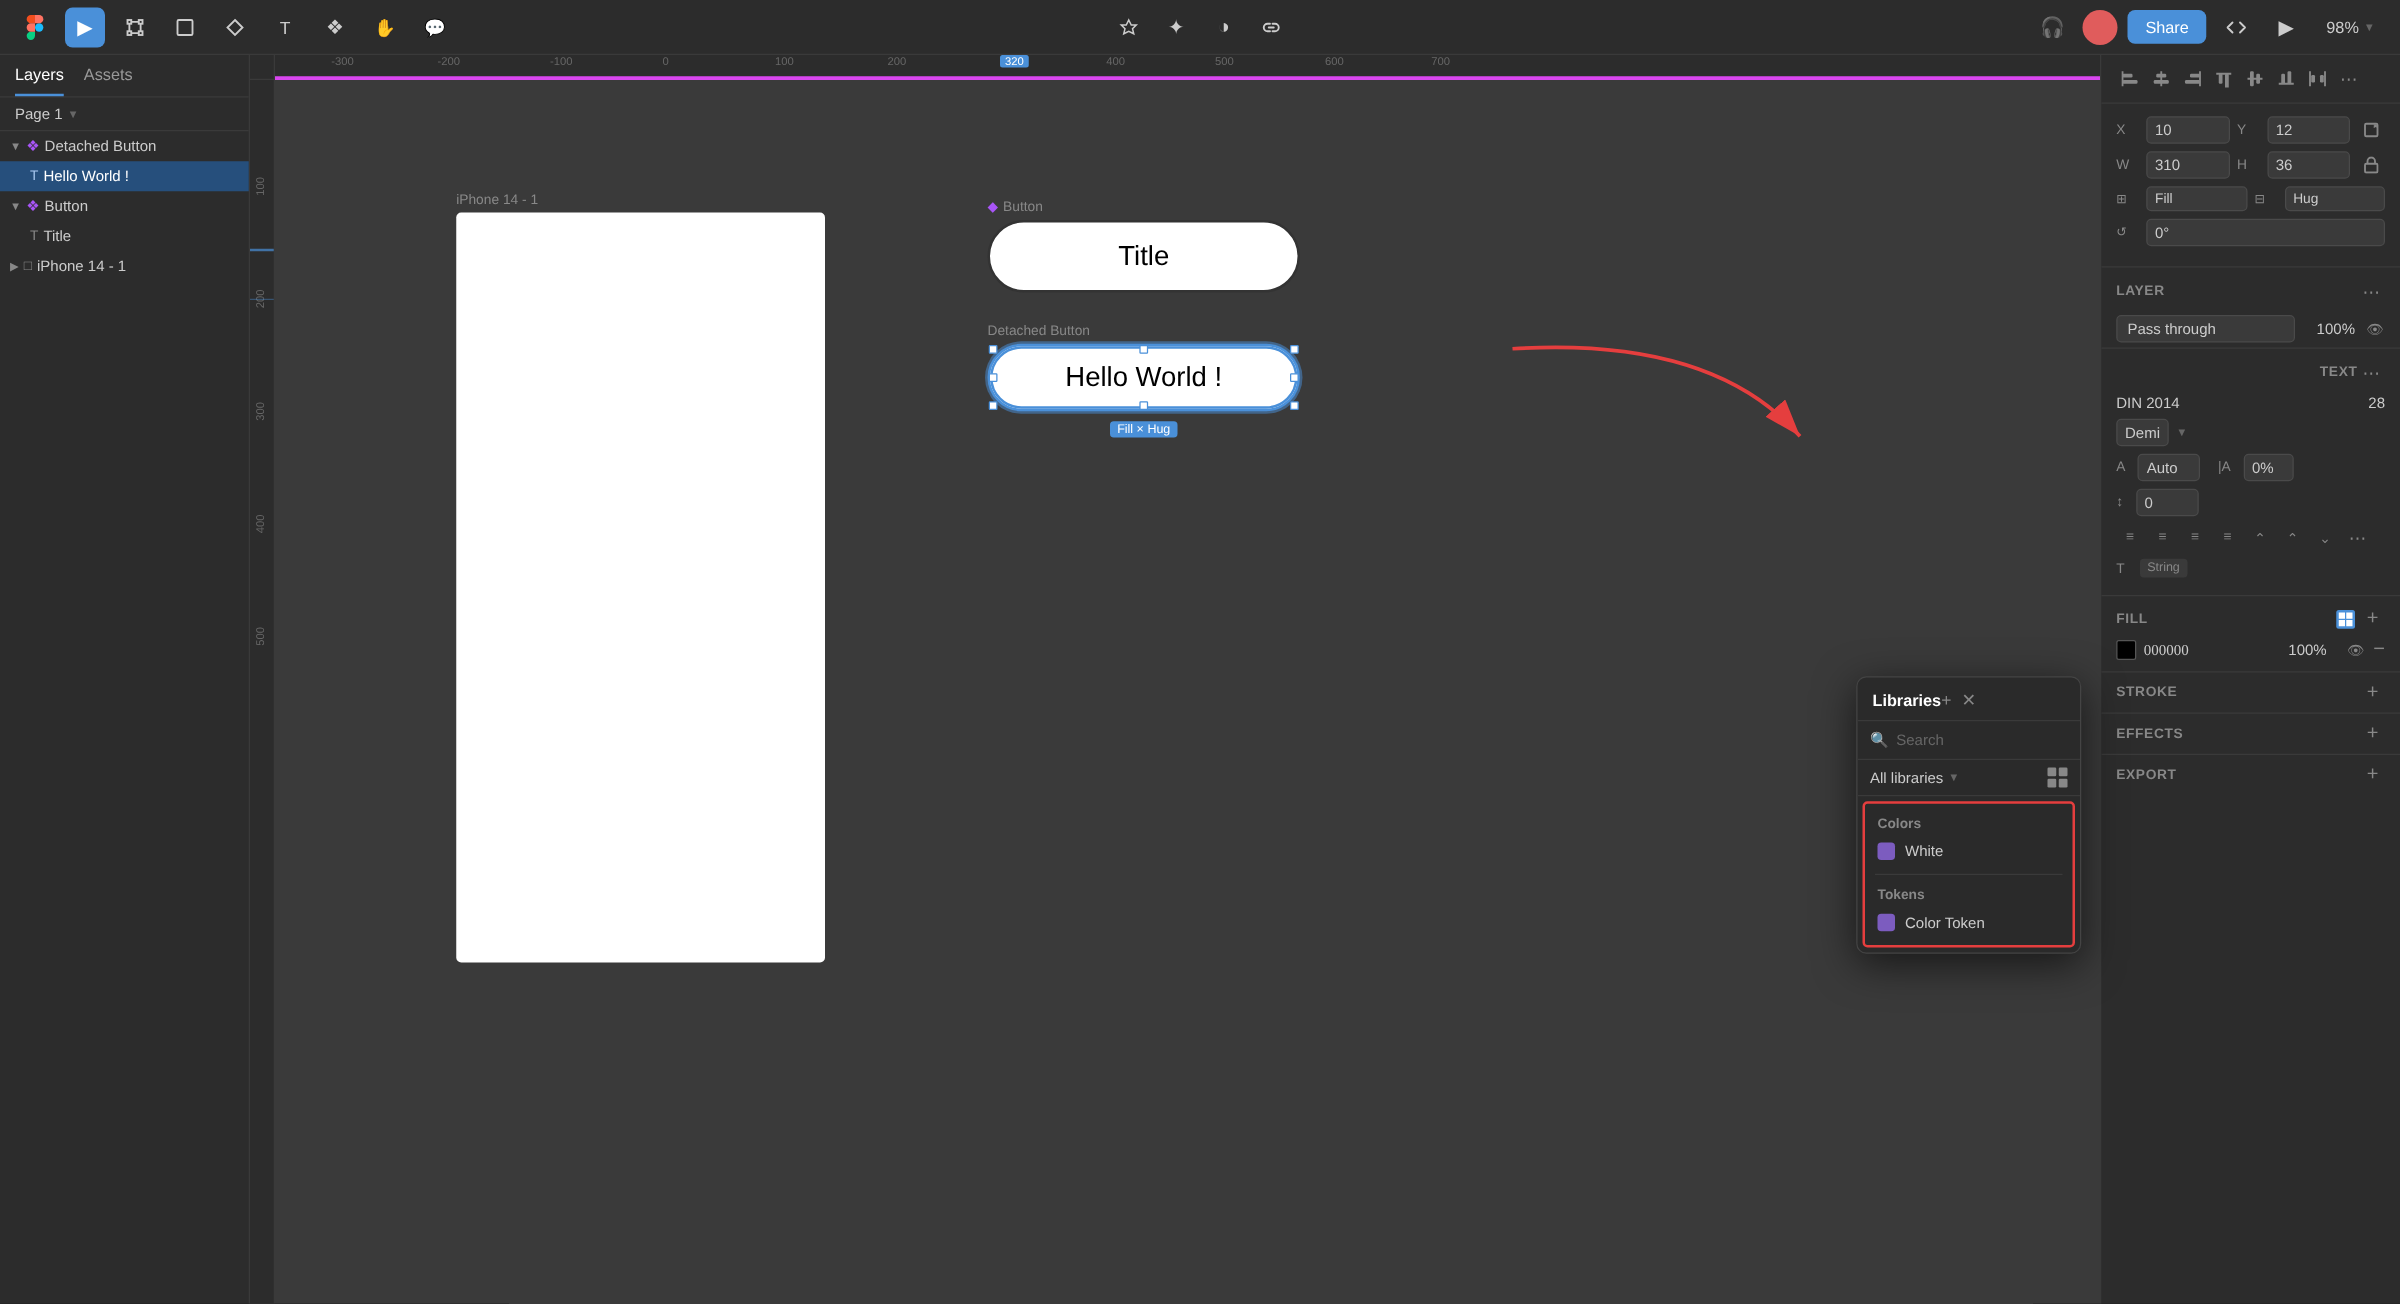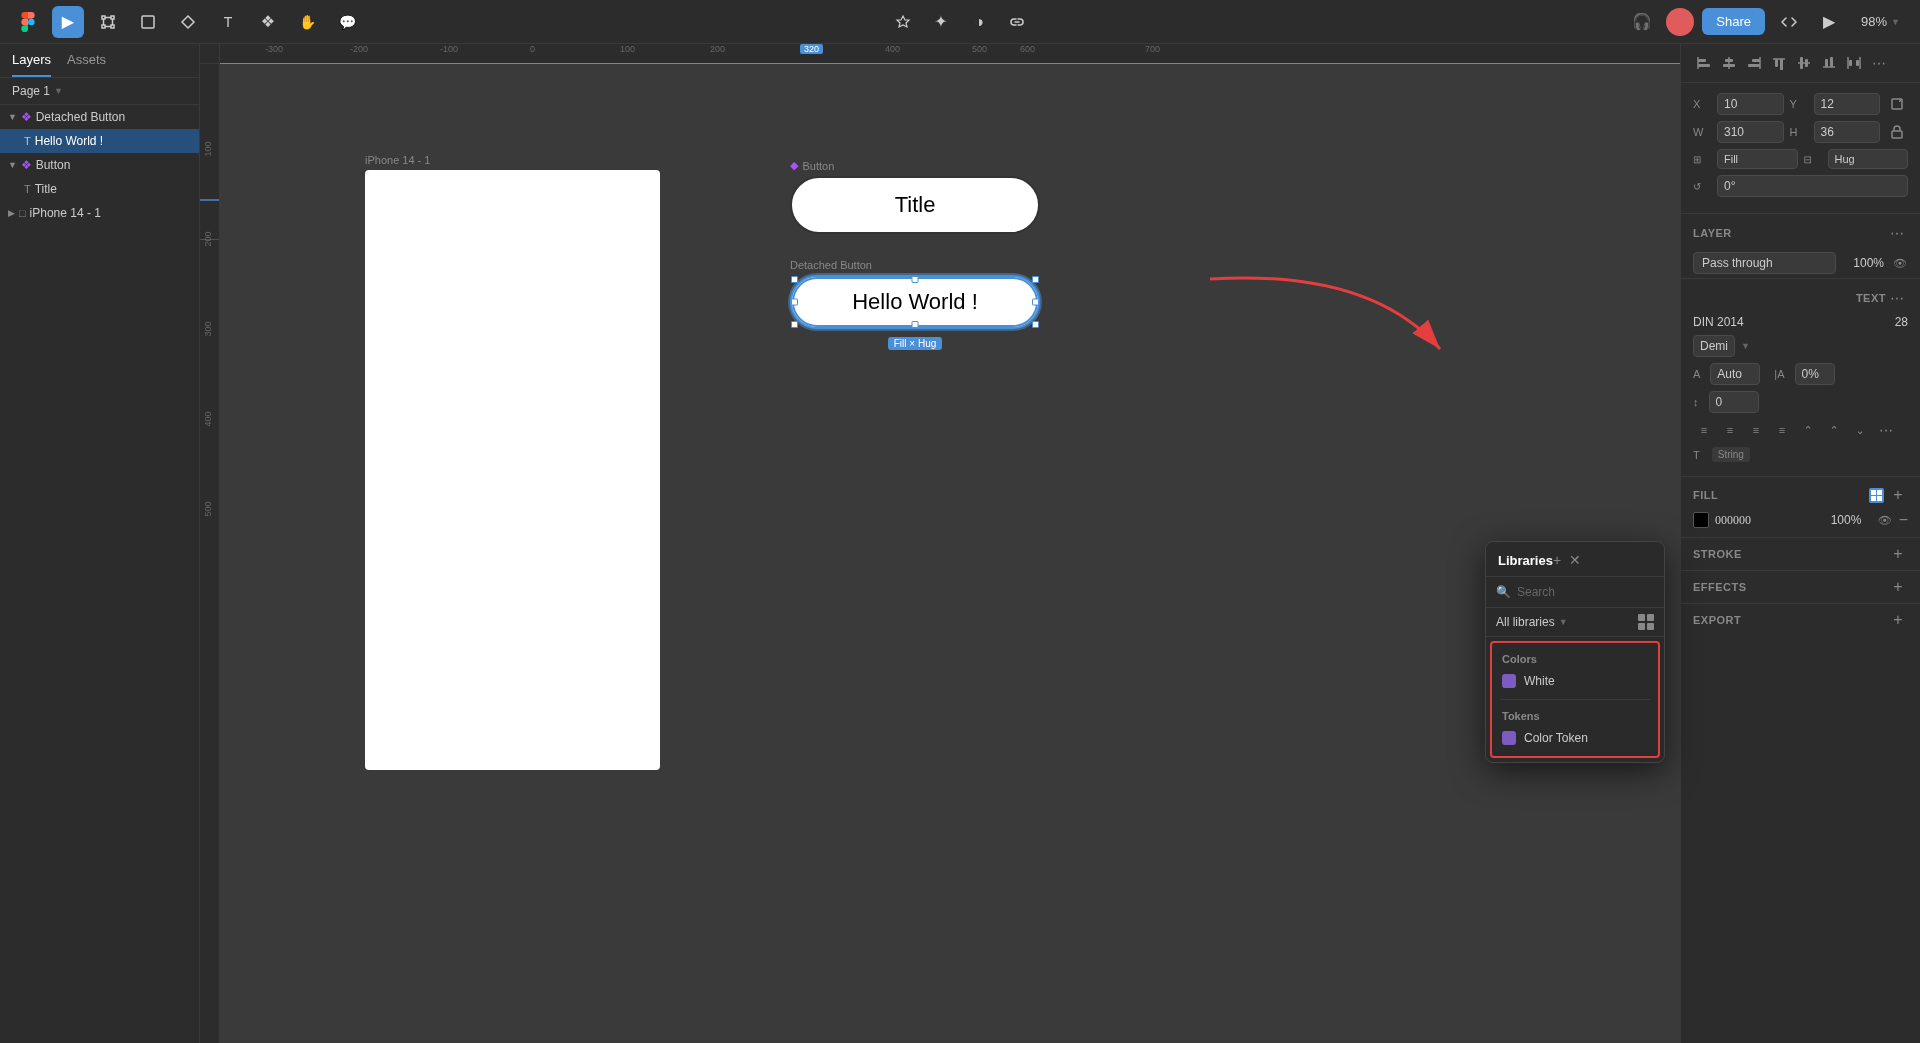--- a/index.html
+++ b/index.html
@@ -456,21 +456,21 @@
       background: #fff;
       border: 1px solid #555;
       flex-shrink: 0;
     }
 
     
     .ruler-container {
       position: relative;
       height: 20px;
       background: #2c2c2c;
-      border-bottom: 1px solid #d946ef;
+      border-bottom: 3px solid #d946ef;
       overflow: hidden;
       padding-left: 20px;
     }
 
     
     .dimension-badge {
       display: inline-block;
       background: #4a90d9;
       color: #fff;
       font-size: 10px;
@@ -653,21 +653,21 @@
       <div style="position:relative; width:100%; height:20px; overflow:hidden; margin-left:0;">
         <span class="ruler-num" style="left:45px;">-300</span>
         <span class="ruler-num" style="left:130px;">-200</span>
         <span class="ruler-num" style="left:220px;">-100</span>
         <span class="ruler-num" style="left:310px;">0</span>
         <span class="ruler-num" style="left:400px;">100</span>
         <span class="ruler-num" style="left:490px;">200</span>
         <span class="ruler-num" style="left:580px; background:#4a90d9; color:#fff; padding: 0 4px; border-radius:2px;">320</span>
         <span class="ruler-num" style="left:665px;">400</span>
         <span class="ruler-num" style="left:752px;">500</span>
-        <span class="ruler-num" style="left:800px;">600</span>
+        <span class="ruler-num" style="left:840px;">600</span>
         <span class="ruler-num" style="left:925px;">700</span>
       </div>
     </div>
 
     <div style="position:absolute; top:20px; left:0; right:0; bottom:0; overflow:hidden;">
 
       <div style="position:absolute; top:0; left:0; width:20px; bottom:0; background:#2c2c2c; border-right:1px solid #3a3a3a; z-index:5;">
         <span style="position:absolute; top:80px; font-size:9px; color:#666; transform:rotate(-90deg); transform-origin:center; left:-12px; width:40px; text-align:center;">100</span>
         <span style="position:absolute; top:170px; font-size:9px; color:#666; transform:rotate(-90deg); transform-origin:center; left:-12px; width:40px; text-align:center;">200</span>
         <span style="position:absolute; top:260px; font-size:9px; color:#666; transform:rotate(-90deg); transform-origin:center; left:-12px; width:40px; text-align:center;">300</span>

